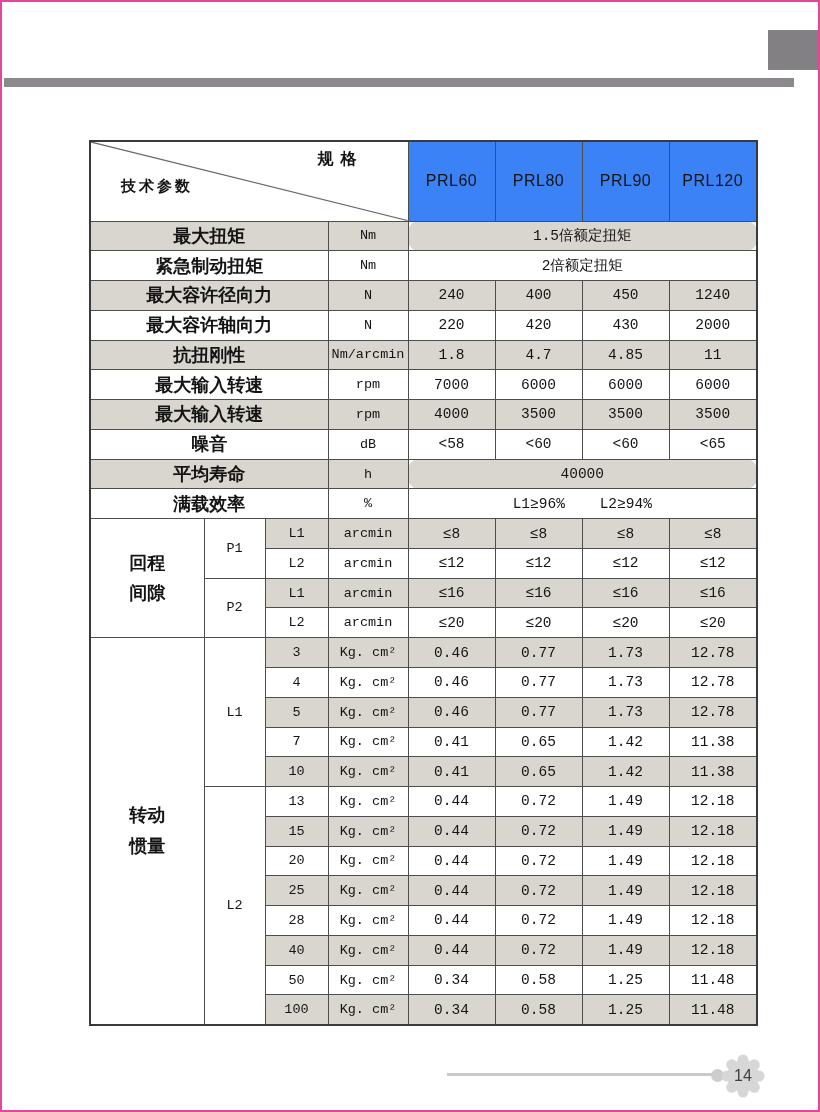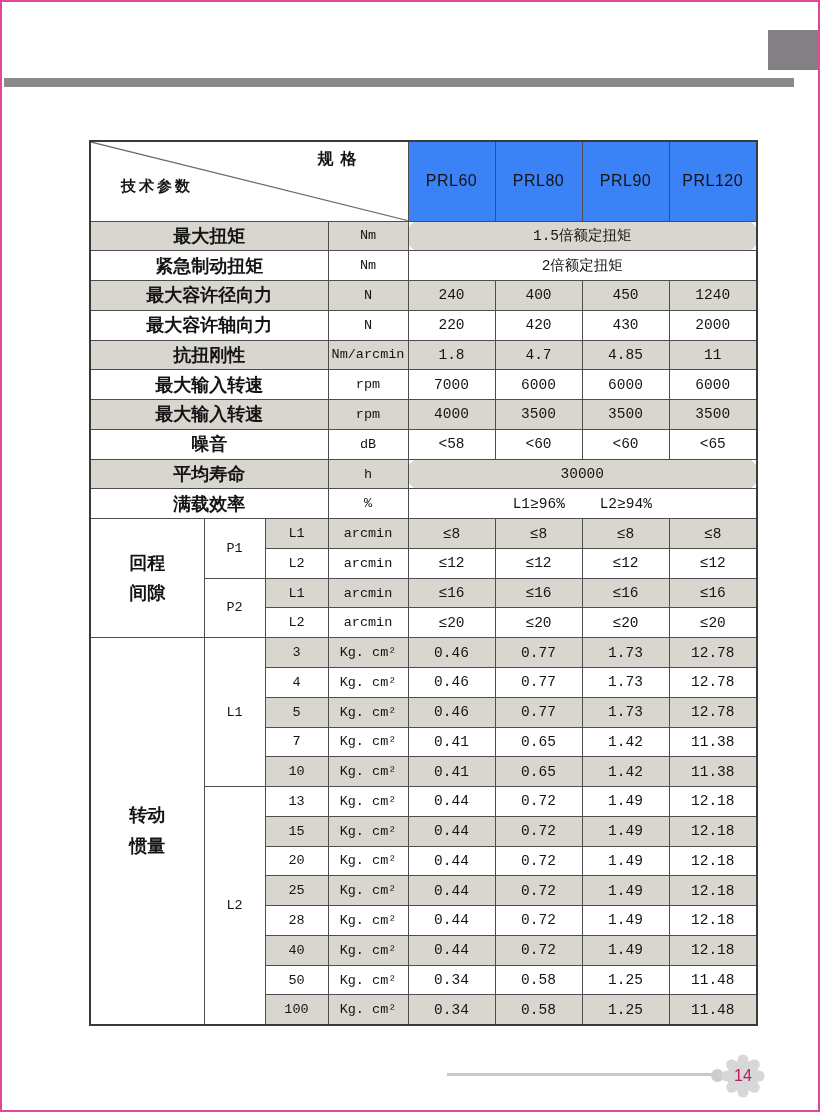--- a/index.html
+++ b/index.html
@@ -42,21 +42,21 @@
   .diag-top { position:absolute; right:44px; top:7px; font-size:16px; font-weight:bold;
     letter-spacing:7px; font-family:"Liberation Serif", serif; }
   .diag-bottom { position:absolute; left:30px; bottom:25px; font-size:15px; font-weight:bold;
     letter-spacing:3px; font-family:"Liberation Serif", serif; }
 
   .footer-line { position:absolute; left:445px; top:1071px; width:270px; height:3px; background:#c9c9c9; }
   .footer-dot  { position:absolute; left:709px; top:1067px; width:13px; height:13px; border-radius:50%; background:#cdcdcd; }
   .gear { position:absolute; left:717px; top:1050px; width:48px; height:48px; }
   .page-num {
     position:absolute; left:717px; top:1050px; width:48px; height:48px; line-height:48px;
-    text-align:center; font-size:16px; color:#be185d; font-family:"Liberation Sans", sans-serif;
+    text-align:center; font-size:16px; color:#404040; font-family:"Liberation Sans", sans-serif;
   }
 </style>
 </head>
 <body>
 
 <div class="page">
 
   <div class="title-bar"></div>
   <div class="corner-block"></div>
 
@@ -141,21 +141,21 @@
           <td class="label" colspan="3">噪音</td>
           <td class="unit">dB</td>
           <td class="val">&lt;58</td>
           <td class="val">&lt;60</td>
           <td class="val">&lt;60</td>
           <td class="val">&lt;65</td>
         </tr>
         <tr class="shaded">
           <td class="label" colspan="3">平均寿命</td>
           <td class="unit">h</td>
-          <td class="val prewrap" colspan="4">30000</td>
+          <td class="val prewrap" colspan="4">40000</td>
         </tr>
         <tr>
           <td class="label" colspan="3">满载效率</td>
           <td class="unit">%</td>
           <td class="val prewrap" colspan="4">L1≥96%    L2≥94%</td>
         </tr>
         <tr class="shaded">
           <td class="label pre white" rowspan="4">回程
 间隙</td>
           <td class="unit white" rowspan="2">P1</td>

